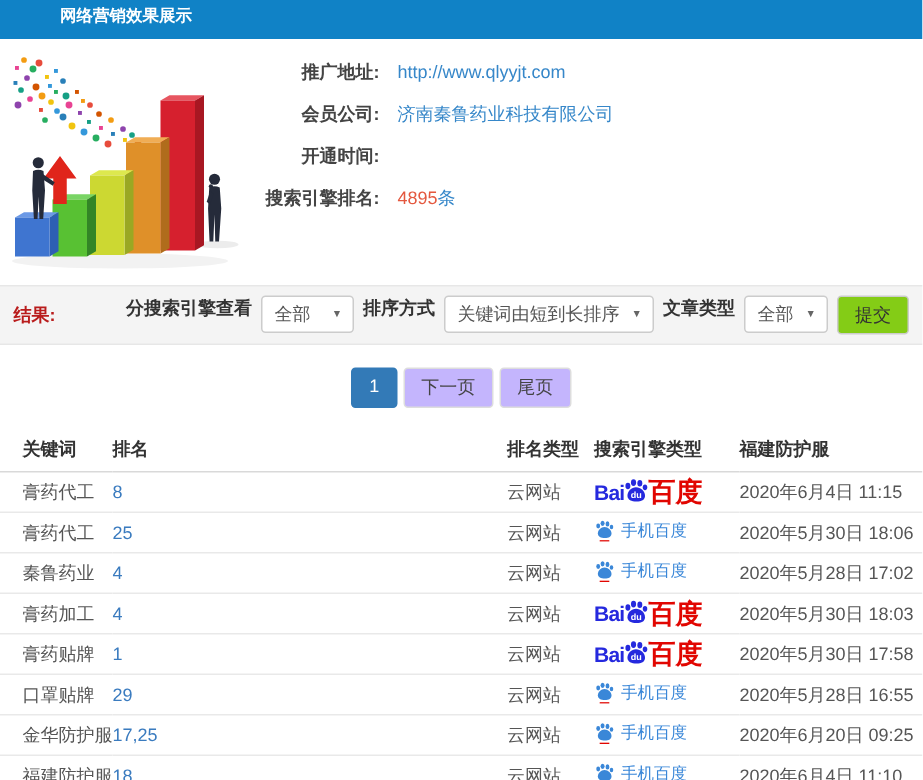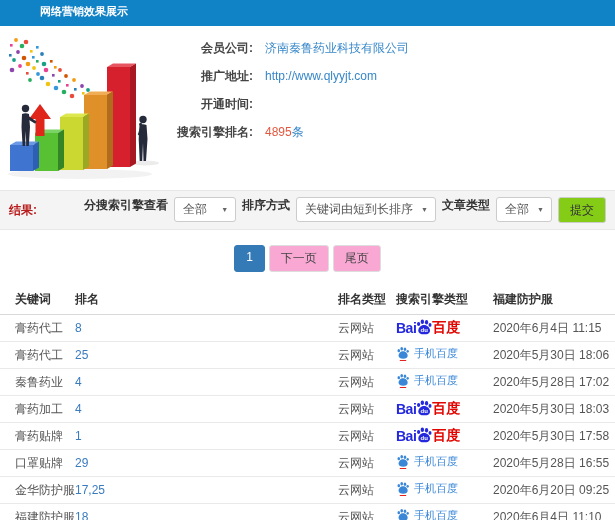--- a/index.html
+++ b/index.html
@@ -34,40 +34,40 @@
     cursor:pointer; white-space:nowrap; }
   .sel .caret { font-size:7px; color:#666; margin-left:8px; }
   .sel.engine { min-width:62px; justify-content:space-between; }
   .sel.article { min-width:56px; justify-content:space-between; }
   .submit-btn { height:26px; background:#84cc16; border:1px solid #ccc; border-radius:3px;
     padding:0 11px; font-size:12px; color:#333; cursor:pointer;
     font-family:"Liberation Sans",sans-serif; }
 
   
   .pagination { display:flex; justify-content:center; gap:4px; margin:15px 0 12px; }
-  .page-btn { border:1px solid #ddd; background:#f9a8d4; color:#444; font-size:12px;
+  .page-btn { border:1px solid #ddd; background:#c4b5fd; color:#444; font-size:12px;
     padding:4px 11px; border-radius:3px; cursor:pointer; }
   .page-btn.active { background:var(--pagination_active,#337ab7);
     border-color:var(--pagination_active,#337ab7); color:#fff; }
 
   
   table { width:100%; border-collapse:collapse; font-size:12px; table-layout:fixed; }
   th { text-align:left; color:#333; font-weight:bold; padding:7px 0 6px;
     border-bottom:1px solid #d9d9d9; }
   td { padding:0; height:27px; border-bottom:1px solid #e9e9e9; color:#555;
     vertical-align:middle; overflow:hidden; white-space:nowrap; }
   th:first-child, td:first-child { padding-left:15px; }
   .rank-link { color:#3a7bbf; cursor:pointer; }
 
   
   .baidu-pc { display:inline-flex; align-items:center; }
   .baidu-pc .bai { color:var(--baidu_blue,#2529de); font-weight:bold; font-size:14px;
     letter-spacing:-0.5px; }
   .baidu-pc svg { margin:0 -1px 3px -1px; }
-  .baidu-pc .cn { color:var(--baidu_red,#e10601); font-weight:bold; font-size:14px; }
+  .baidu-pc .cn { color:var(--baidu_red,#e10601); font-weight:bold; font-size:18px; }
   .baidu-mobile { display:inline-flex; align-items:center; }
   .baidu-mobile .mtext { color:var(--mobile_blue,#3a87d8); font-size:11px; margin-left:4px; }
 </style>
 </head>
 <body>
 
 <div class="page">
 
   <div class="titlebar">
     <span>网络营销效果展示</span>
@@ -151,26 +151,26 @@
       <g fill="#252b3a">
         <circle cx="143" cy="89.5" r="3.7"></circle>
         <path d="M139.5 95 Q143 93.4 146.5 95 L147.5 109 L146 131 L143.5 131 L143 113 L142.2 131 L139.7 131 L138.7 109 Z"></path>
         <path d="M140.3 97 L137.8 104.5 L140 106.3 L142.3 99.5 Z"></path>
         <circle cx="140.6" cy="94.2" r="1.4"></circle>
       </g>
     </svg>
 
     <div class="info-rows">
       <div class="info-row">
+        <span class="info-label">推广地址:</span>
+        <span class="info-value v-link">http://www.qlyyjt.com</span>
+      </div>
+      <div class="info-row">
         <span class="info-label">会员公司:</span>
         <span class="info-value v-link">济南秦鲁药业科技有限公司</span>
-      </div>
-      <div class="info-row">
-        <span class="info-label">推广地址:</span>
-        <span class="info-value v-link">http://www.qlyyjt.com</span>
       </div>
       <div class="info-row">
         <span class="info-label">开通时间:</span>
       </div>
       <div class="info-row">
         <span class="info-label">搜索引擎排名:</span>
         <span class="info-value v-rank">4895</span>
         <span class="v-suffix">条</span>
       </div>
     </div>

